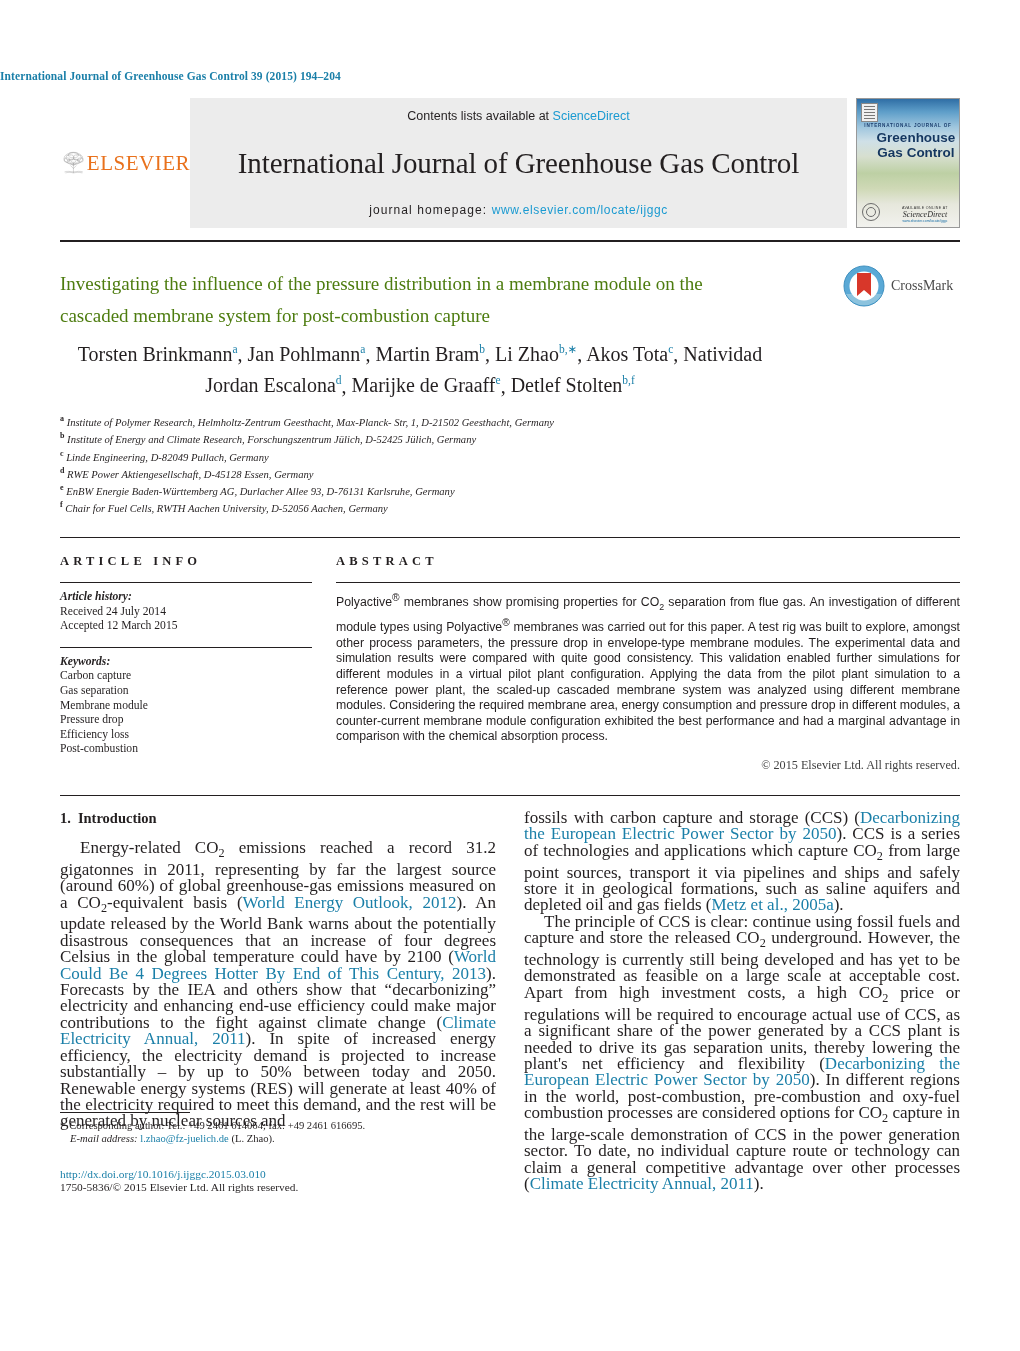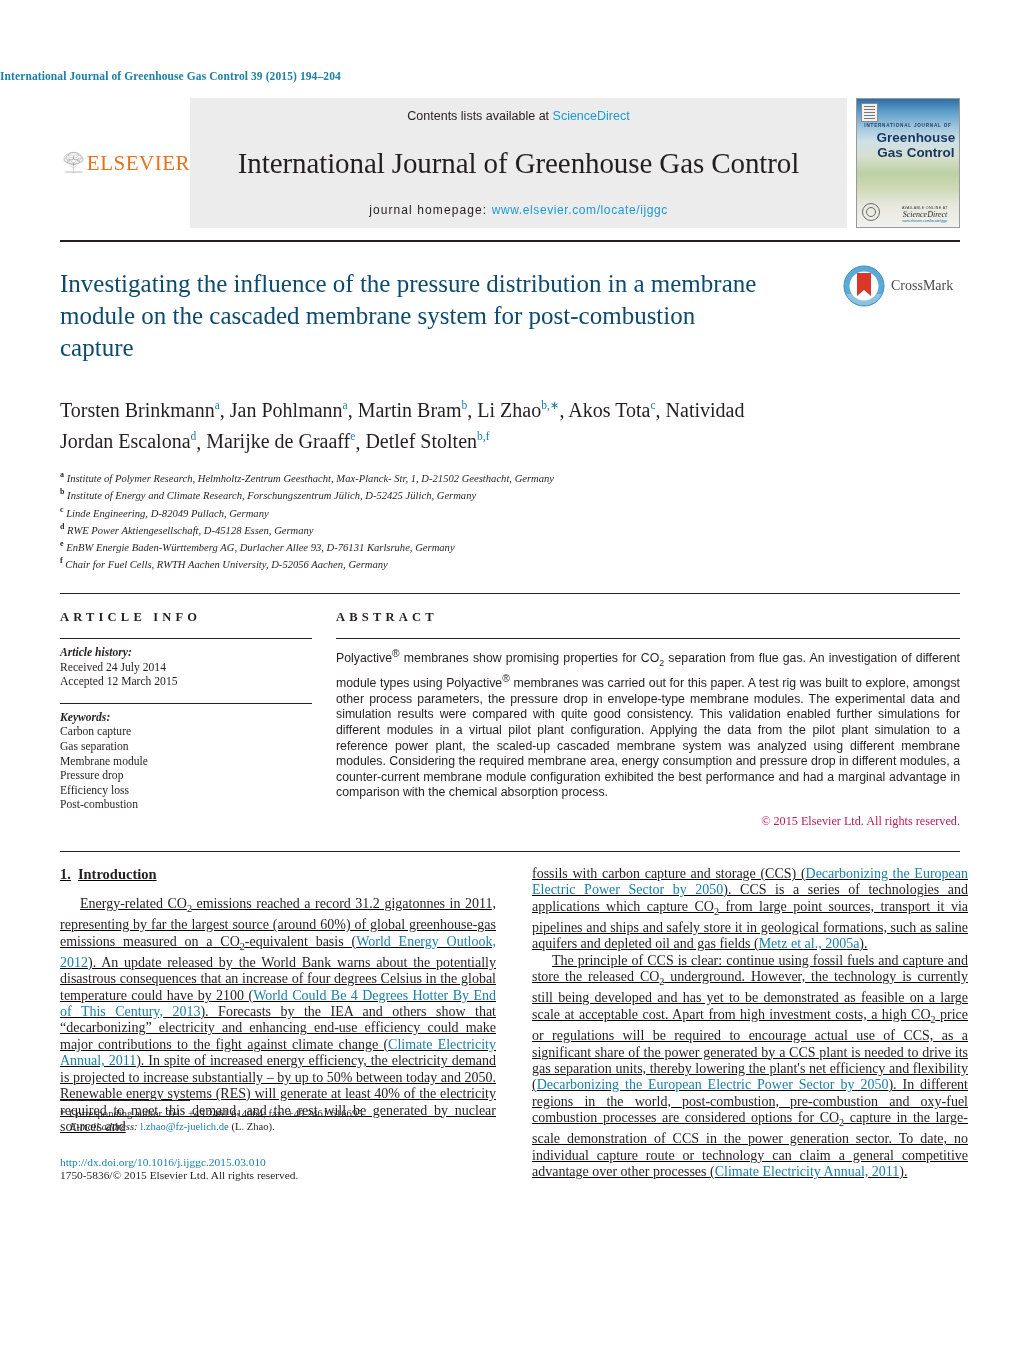--- a/index.html
+++ b/index.html
@@ -167,49 +167,50 @@
     border-top: 2.5px solid #231f20;
   }
 
   
   .title-block {
     margin: 26px 60px 0 60px;
     position: relative;
   }
   .art-title {
     font-family: "Liberation Serif", serif;
-    font-size: 25px;
+    font-size: 19px;
     line-height: 32px;
-    color: #0c4a6e;
+    color: #4d7c0f;
     max-width: 700px;
     font-weight: normal;
     margin: 0;
   }
   .crossmark {
     position: absolute;
     right: 0px;
     top: -4px;
     width: 118px;
     display: flex;
     align-items: center;
     gap: 5px;
   }
   .crossmark-label {
     font-family: "Liberation Serif", serif;
     font-size: 14px;
     color: #4a4a4a;
   }
 
   .authors {
-    margin-top: 28px;
+    margin-top: 4px;
     font-family: "Liberation Serif", serif;
     font-size: 20px;
     line-height: 27px;
     color: #231f20;
     max-width: 720px;
+    text-align: center;
   }
   .authors sup {
     color: #1a7fa8;
     font-size: 11.5px;
     vertical-align: super;
   }
 
   .affils {
     margin-top: 13px;
     font-family: "Liberation Serif", serif;
@@ -279,51 +280,50 @@
     line-height: 15.6px;
     color: #231f20;
     text-align: justify;
     margin-top: 7px;
   }
   .copyright {
     text-align: right;
     font-family: "Liberation Serif", serif;
     font-size: 12.2px;
     margin-top: 13px;
-    color: #be185d;
+    color: #404040;
   }
 
   .rule-thin-wide2 {
     margin: 22px 60px 0 60px;
     border-top: 1px solid #231f20;
   }
 
   
   .body-cols {
     margin: 14px 60px 0 60px;
     display: flex;
-    gap: 36px;
-    text-decoration: underline;
+    gap: 28px;
   }
   .bcol {
     width: 436px;
     flex: 0 0 436px;
     position: relative;
   }
   .h1num {
     font-family: "Liberation Serif", serif;
     font-size: 14.5px;
     font-weight: bold;
     color: #231f20;
     margin: 0 0 13px 0;
   }
   .h1num .gap { display:inline-block; width:7px; }
   .para {
     font-family: "Liberation Serif", serif;
-    font-size: 14px;
+    font-size: 17px;
     line-height: 16.4px;
     text-align: justify;
     text-indent: 20px;
     color: #231f20;
     margin: 0;
   }
   .para + .para { margin-top: 0; }
   a.ref, .ref {
     color: #1a7fa8;
     text-decoration: none;

